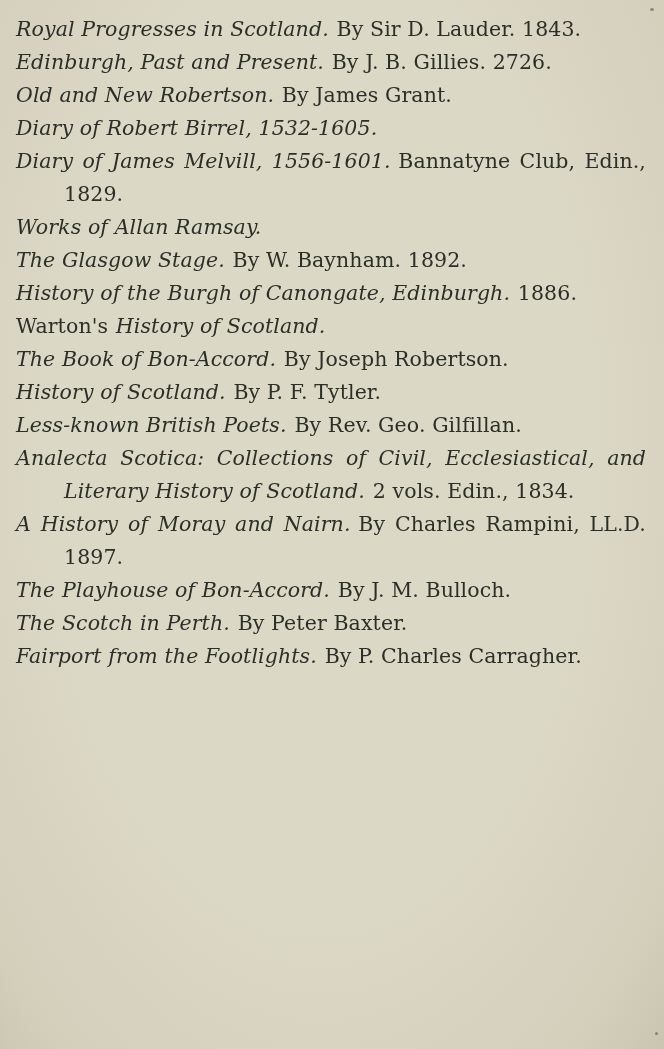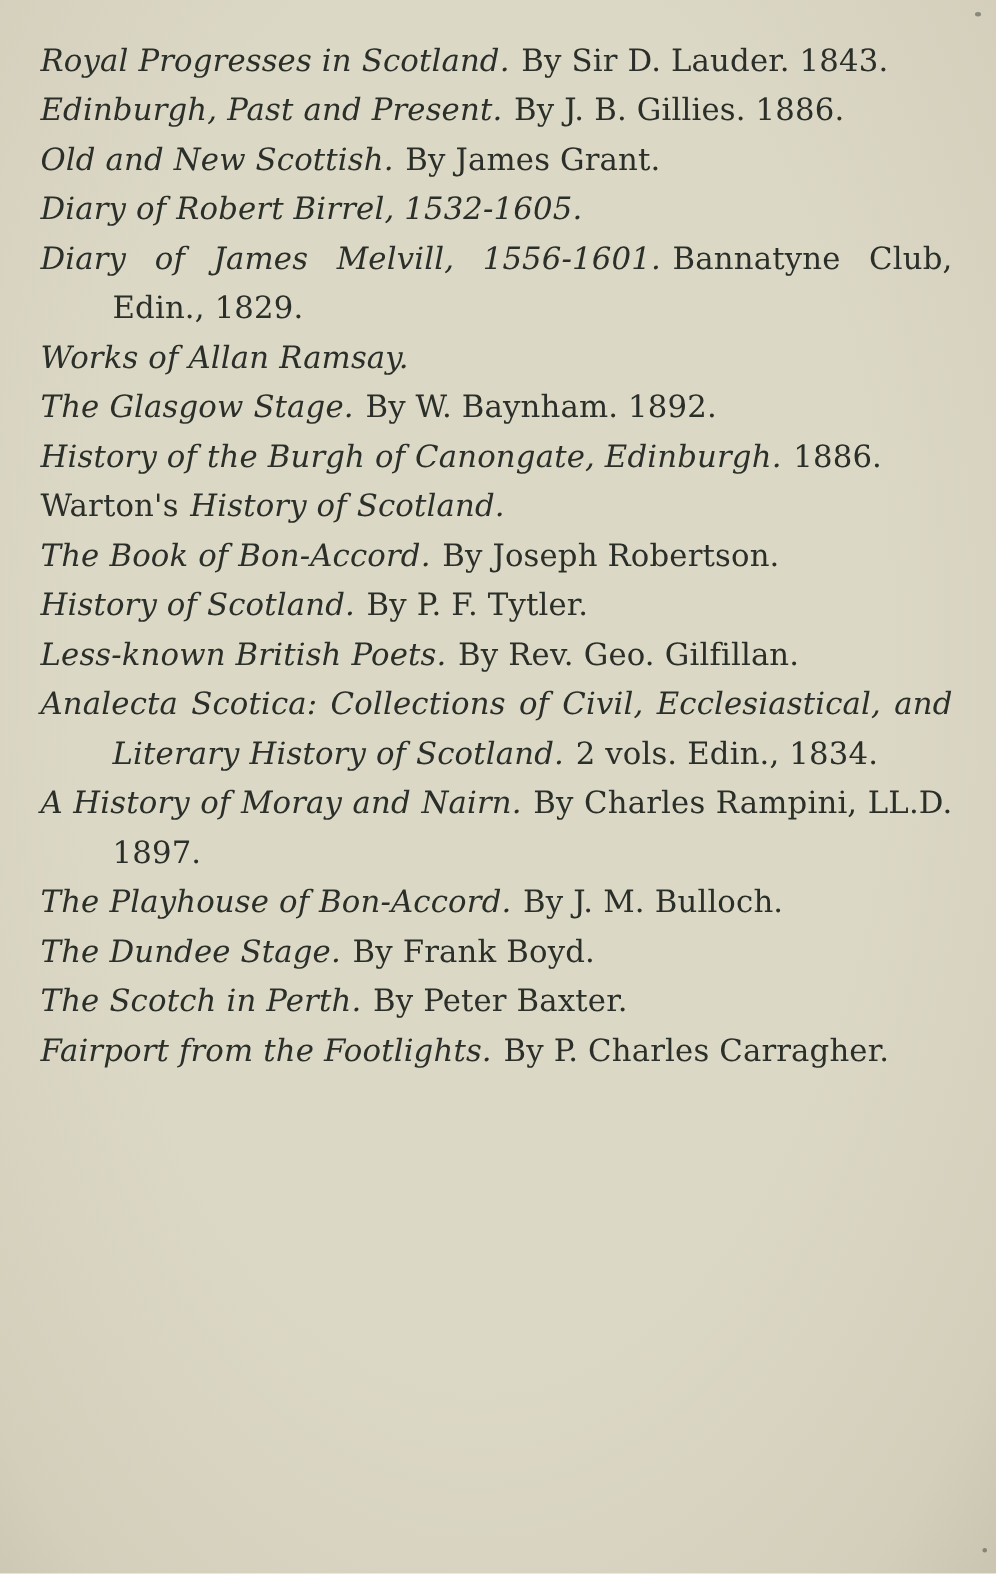--- a/index.html
+++ b/index.html
@@ -15,21 +15,21 @@
     font-family: "DejaVu Serif", "Liberation Serif", serif;
     color: #2b2f29;
   }
   .page {
     box-sizing: border-box;
     width: 664px;
     height: 1049px;
     padding: 12px 17px 8px 15px;
   }
   ul.bib-list {
-    margin: 12px;
+    margin: 1px;
     padding: 0;
     list-style: none;
   }
   li.entry {
     font-size: 20.5px;
     line-height: 33px;
     text-align: justify;
     padding-left: 48px;
     text-indent: -48px;
     letter-spacing: 0.1px;
@@ -49,31 +49,30 @@
   .speck.br { bottom: 14px; right: 6px; width: 3px; height: 3px; }
 </style>
 </head>
 <body>
 
 <div class="page">
   <span class="speck tr"></span>
   <span class="speck br"></span>
   <ul class="bib-list">
       <li class="entry"><span class="seg italic">Royal Progresses in Scotland.</span><span class="seg roman">By Sir D. Lauder. 1843.</span></li>
-      <li class="entry"><span class="seg italic">Edinburgh, Past and Present.</span><span class="seg roman">By J. B. Gillies. 1886.</span></li>
-      <li class="entry"><span class="seg italic">Old and New Scottish.</span><span class="seg roman">By James Grant.</span></li>
+      <li class="entry"><span class="seg italic">Edinburgh, Past and Present.</span><span class="seg roman">By J. B. Gillies. 2726.</span></li>
+      <li class="entry"><span class="seg italic">Old and New Robertson.</span><span class="seg roman">By James Grant.</span></li>
       <li class="entry"><span class="seg italic">Diary of Robert Birrel, 1532-1605.</span></li>
       <li class="entry"><span class="seg italic">Diary of James Melvill, 1556-1601.</span><span class="seg roman">Bannatyne Club, Edin., 1829.</span></li>
       <li class="entry"><span class="seg italic">Works of Allan Ramsay.</span></li>
       <li class="entry"><span class="seg italic">The Glasgow Stage.</span><span class="seg roman">By W. Baynham. 1892.</span></li>
       <li class="entry"><span class="seg italic">History of the Burgh of Canongate, Edinburgh.</span><span class="seg roman">1886.</span></li>
       <li class="entry"><span class="seg roman">Warton's</span><span class="seg italic">History of Scotland.</span></li>
       <li class="entry"><span class="seg italic">The Book of Bon-Accord.</span><span class="seg roman">By Joseph Robertson.</span></li>
       <li class="entry"><span class="seg italic">History of Scotland.</span><span class="seg roman">By P. F. Tytler.</span></li>
       <li class="entry"><span class="seg italic">Less-known British Poets.</span><span class="seg roman">By Rev. Geo. Gilfillan.</span></li>
       <li class="entry"><span class="seg italic">Analecta Scotica: Collections of Civil, Ecclesiastical, and Literary History of Scotland.</span><span class="seg roman">2 vols. Edin., 1834.</span></li>
       <li class="entry"><span class="seg italic">A History of Moray and Nairn.</span><span class="seg roman">By Charles Rampini, LL.D. 1897.</span></li>
       <li class="entry"><span class="seg italic">The Playhouse of Bon-Accord.</span><span class="seg roman">By J. M. Bulloch.</span></li>
-      <li class="entry"><span class="seg italic">The Dundee Stage.</span><span class="seg roman">By Frank Boyd.</span></li>
       <li class="entry"><span class="seg italic">The Scotch in Perth.</span><span class="seg roman">By Peter Baxter.</span></li>
       <li class="entry"><span class="seg italic">Fairport from the Footlights.</span><span class="seg roman">By P. Charles Carragher.</span></li>
     </ul>
 </div>
 
 </body></html>

